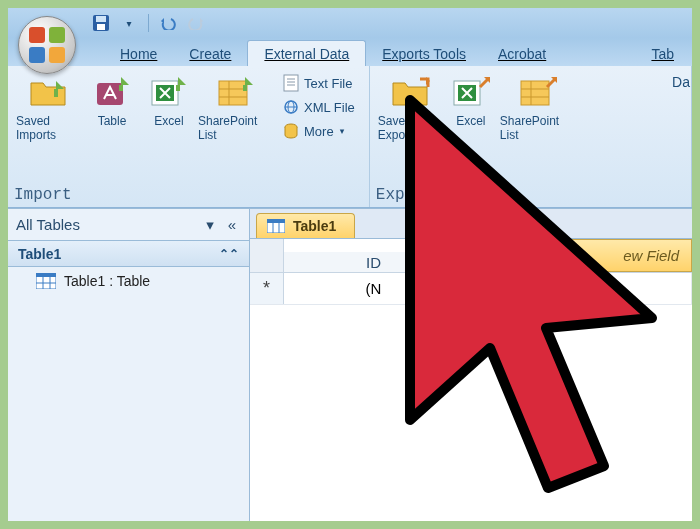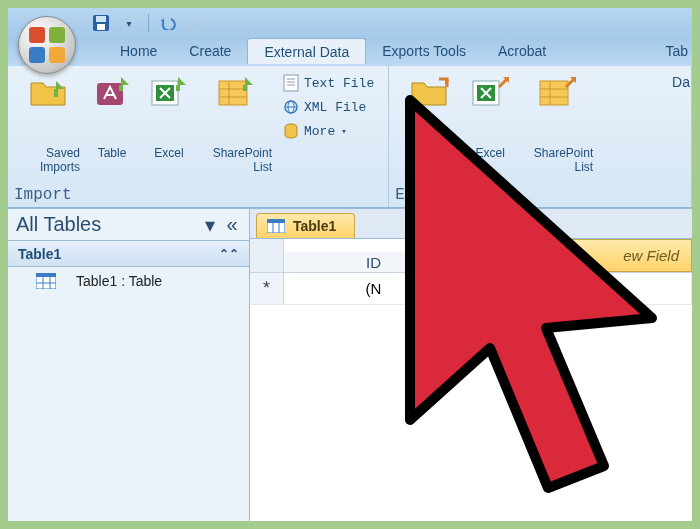--- a/index.html
+++ b/index.html
@@ -15,44 +15,44 @@
 
 .office-btn { position: absolute; top: 8px; left: 10px; width: 58px; height: 58px; border-radius: 50%; background: radial-gradient(circle at 35% 30%, #fff 0%, #e8e8e8 30%, #c8c8c8 70%, #999 100%); border: 1px solid #888; display: flex; align-items: center; justify-content: center; z-index: 10; box-shadow: 0 2px 4px rgba(0,0,0,0.3); }
 .office-logo { width: 36px; height: 36px; position: relative; }
 .office-logo div { position: absolute; width: 16px; height: 16px; border-radius: 3px; }
 .ol-r { background: #d94f2c; top: 0; left: 0; }
 .ol-g { background: #7fb23a; top: 0; right: 0; }
 .ol-b { background: #3a7cc4; bottom: 0; left: 0; }
 .ol-y { background: #f2a73b; bottom: 0; right: 0; }
 
 
-.ribbon-tabs { height: 28px; background: linear-gradient(#a4c9e9, #bdd9f2); display: flex; align-items: flex-start; padding-left: 96px; }
+.ribbon-tabs { height: 28px; background: linear-gradient(#a4c9e9, #bdd9f2); display: flex; align-items: flex-end; padding-left: 96px; text-decoration: underline; }
 .tab { padding: 5px 16px 4px; color: #1f4e79; cursor: pointer; font-size: 14px; }
 .tab.active { background: #e8f1fa; border: 1px solid #8fb5d8; border-bottom: none; border-radius: 3px 3px 0 0; }
 
 
 .ribbon { height: 142px; background: linear-gradient(#e8f1fa, #d5e6f5); border-bottom: 1px solid #8fb5d8; display: flex; }
 .group { border-right: 1px solid #b0cce4; display: flex; flex-direction: column; padding: 4px 6px 0; }
 .group-items { display: flex; flex: 1; align-items: flex-start; }
 .group-label { font-size: 16px; color: #3b5f82; padding: 3px 0; font-family: Liberation Mono, monospace; }
-.big-btn { display: flex; flex-direction: column; align-items: center; justify-content: flex-start; width: 68px; padding: 4px 2px; border-radius: 3px; cursor: pointer; text-align: right; font-size: 12px; color: #1f4e79; gap: 32px; }
+.big-btn { display: flex; flex-direction: column; align-items: center; justify-content: flex-start; width: 68px; padding: 4px 2px; border-radius: 3px; cursor: pointer; text-align: left; font-size: 12px; color: #1f4e79; }
 .big-btn .ico { width: 40px; height: 36px; margin-bottom: 4px; display:flex; align-items:center; justify-content:center; }
 .small-list { display: flex; flex-direction: column; gap: 2px; padding: 2px 4px; }
-.small-btn { display: flex; align-items: center; gap: 4px; padding: 2px 4px; font-size: 13px; color: #1f4e79; cursor: pointer; border-radius:3px;font-family:Liberation Mono, monospace;}
+.small-btn { display: flex; align-items: center; gap: 4px; padding: 2px 4px; font-size: 13px; color: #1f4e79; cursor: pointer; border-radius:3px;}
 .small-btn .sico { width:18px; height:18px; display:flex;align-items:center;justify-content:center; }
 
 
 .workspace { position: absolute; top: 200px; left: 0; right: 0; bottom: 0; display: flex; background: #dfe9f5; border-top: 1px solid #9abbd8; }
 .nav-pane { width: 242px; background: #eaf2fa; border-right: 1px solid #9abbd8; }
-.nav-header { height: 32px; border-bottom: 1px solid #9abbd8; display: flex; align-items: center; padding: 0 8px; font-size: 20px; color: #2a4d6e; }
+.nav-header { height: 32px; border-bottom: 1px solid #9abbd8; display: flex; align-items: center; padding: 0 8px; font-size: 15px; color: #2a4d6e; }
 .nav-header .spacer { flex: 1; }
 .nav-ctrl { width:18px; height:18px; margin-left:4px; color:#2a4d6e; display:flex;align-items:center;justify-content:center; cursor:pointer; }
 .nav-group { height: 26px; background: linear-gradient(#e4effa, #cfe1f2); border-bottom: 1px solid #9abbd8; display:flex; align-items:center; padding: 0 10px; font-weight: bold; color:#1f4e79; font-size:14px;}
 .nav-group .spacer{flex:1;}
-.nav-item { padding: 6px 10px 6px 28px; display:flex; align-items:center; gap:20px; font-size:14px; color:#222; cursor:pointer;text-align:right;}
+.nav-item { padding: 6px 10px 6px 28px; display:flex; align-items:center; gap:8px; font-size:14px; color:#222; cursor:pointer;text-align:right;}
 .nav-item .tico{width:20px;height:16px;}
 
 .content { flex:1; background:#fff; position:relative; }
 .tabbar { height: 30px; background: #dfe9f5; border-bottom: 1px solid #9abbd8; display:flex; align-items:flex-end; padding-left: 6px;}
 .doc-tab { background: linear-gradient(#ffe9a9, #ffd36b); border:1px solid #c9a648; border-bottom:none; border-radius: 4px 4px 0 0; padding: 4px 18px 4px 10px; display:flex; align-items:center; gap:8px; font-weight:bold; font-size:14px; color:#4a3b10;}
 .doc-tab .tico{width:18px;height:14px;}
 .grid-header { height: 34px; display:flex; border-bottom: 1px solid #c7d5e3;}
 .gh-sel { width: 34px; background: #e9eff6; border-right:1px solid #c7d5e3;}
 .gh-col { border-right: 1px solid #c7d5e3; background:#f2f6fa; display:flex; align-items:center; justify-content:center; font-size:15px; color:#2a4d6e;}
 .gh-id { width: 180px; margin-top: 13px; }
@@ -111,21 +111,21 @@
     </div>
   </div>
 
   <div class="ribbon-tabs">
     <div class="tab">Home</div>
     <div class="tab">Create</div>
     <div class="tab active">External Data</div>
     <div class="tab">Exports Tools</div>
     <div class="tab">Acrobat</div>
     <div style="flex:1"></div>
-    <div class="tab" style="padding-right:4px">Tab</div>
+    <div class="tab" style="padding-right:18px">Tab</div>
   </div>
   <div style="position:absolute; right:0; top:58px; height:28px; display:flex; align-items:flex-end;">
      <div class="tab" style="padding-left:8px;padding-right:2px">Da</div>
   </div>
 
   <div class="ribbon">
 
     <div class="group" style="flex:0 0 auto;">
       <div class="group-items">
         <div class="big-btn">

